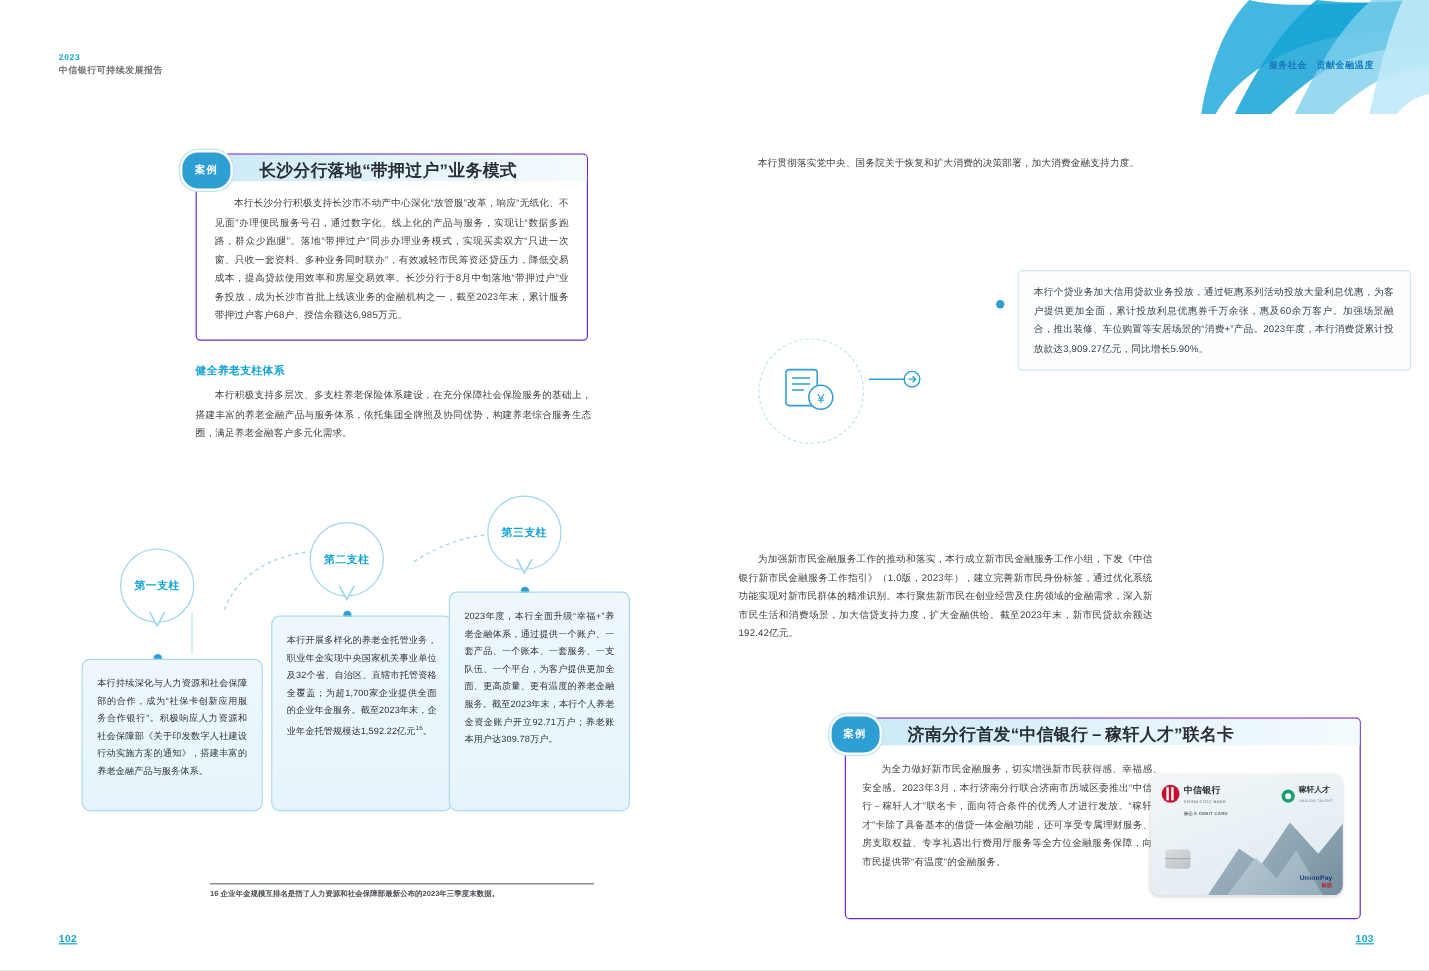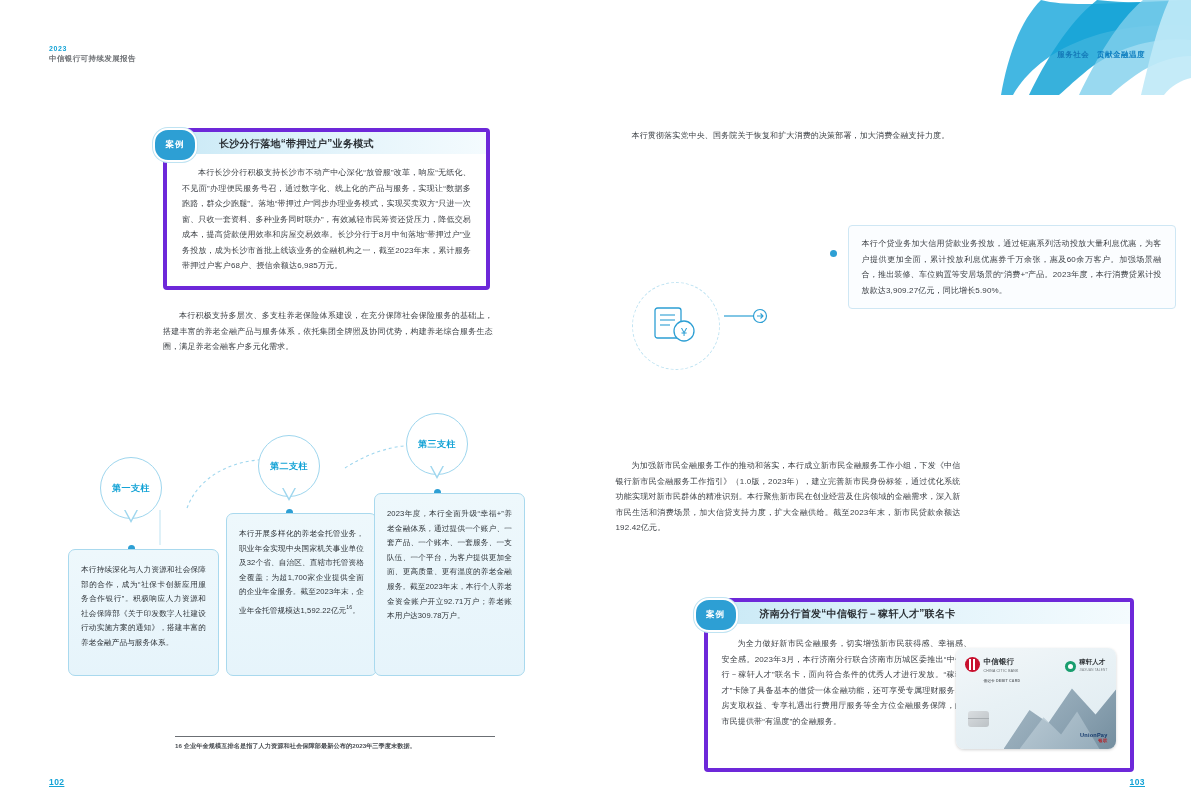--- a/index.html
+++ b/index.html
@@ -24,24 +24,24 @@
   .folio.l{left:49px;}
   .folio.r{right:46px;}
 
   
   .sec-h{font-size:9px;font-weight:bold;color:#14a3d6;letter-spacing:.3px;line-height:14px;}
   .body-p{font-size:8px;color:#3b3f44;line-height:15.5px;text-align:justify;letter-spacing:.15px;}
   .body-p.indent{text-indent:16px;}
 
   
   .case-wrap{position:absolute;}
-  .case-box{position:relative;border:4px solid #6d28d9;border-radius:4px;background:#ffffff;}
+  .case-box{position:relative;border:1px solid #6d28d9;border-radius:4px;background:#ffffff;}
   .case-head{position:relative;height:22px;border-radius:3px 3px 0 0;
      background:linear-gradient(90deg,#c9e9f6 0%,#e4f4fb 55%,#f4fbfe 100%);}
-  .case-head-title{position:absolute;left:52px;top:5px;font-size:10px;font-weight:bold;color:#2a2f34;letter-spacing:.3px;white-space:nowrap;}
+  .case-head-title{position:absolute;left:52px;top:5px;font-size:14px;font-weight:bold;color:#2a2f34;letter-spacing:.3px;white-space:nowrap;}
   .case-badge{position:absolute;left:-14px;top:-4px;width:40px;height:30px;border-radius:15px;
      background:#2d9fd4;border:2.5px solid #ffffff;box-shadow:0 0 0 1px #bfe3f2;
      display:flex;align-items:center;justify-content:center;
      font-size:8.5px;font-weight:bold;color:#ffffff;letter-spacing:1px;}
   .case-body{padding:11px 15px 12px 15px;}
 
   
   .bbox{position:absolute;border:1px solid #cfe7f4;border-radius:4px;background:#fbfdff;padding:10px 13px;}
   .bdot{position:absolute;left:-19px;top:24px;width:7px;height:7px;border-radius:50%;background:#2d9fd4;}
 
@@ -119,20 +119,21 @@
             <div class="case-badge">案例</div>
             <div class="case-head-title">长沙分行落地“带押过户”业务模式</div>
           </div>
           <div class="case-body">
             <div class="body-p indent">本行长沙分行积极支持长沙市不动产中心深化“放管服”改革，响应“无纸化、不见面”办理便民服务号召，通过数字化、线上化的产品与服务，实现让“数据多跑路，群众少跑腿”。落地“带押过户”同步办理业务模式，实现买卖双方“只进一次窗、只收一套资料、多种业务同时联办”，有效减轻市民筹资还贷压力，降低交易成本，提高贷款使用效率和房屋交易效率。长沙分行于8月中旬落地“带押过户”业务投放，成为长沙市首批上线该业务的金融机构之一，截至2023年末，累计服务带押过户客户68户、授信余额达6,985万元。</div>
           </div>
         </div>
       </div>
 
       <div style="position:absolute;left:163px;top:302px;width:330px;">
+        <div class="sec-h">健全养老支柱体系</div>
         <div class="body-p indent" style="margin-top:6px;">本行积极支持多层次、多支柱养老保险体系建设，在充分保障社会保险服务的基础上，搭建丰富的养老金融产品与服务体系，依托集团全牌照及协同优势，构建养老综合服务生态圈，满足养老金融客户多元化需求。</div>
       </div>
 
       <svg style="position:absolute;left:55px;top:420px;" width="470" height="200">
         <path d="M132,88 C150,40 215,30 250,48" fill="none" stroke="#9ed6ee" stroke-width="1.1" stroke-dasharray="3,3"></path>
         <path d="M290,48 C330,22 375,18 400,38" fill="none" stroke="#9ed6ee" stroke-width="1.1" stroke-dasharray="3,3"></path>
         <path d="M105,90 L105,125" stroke="#bfe3f2" stroke-width="1" fill="none"></path>
       </svg>
 
       <div class="pin" style="left:406px;top:413px;">

